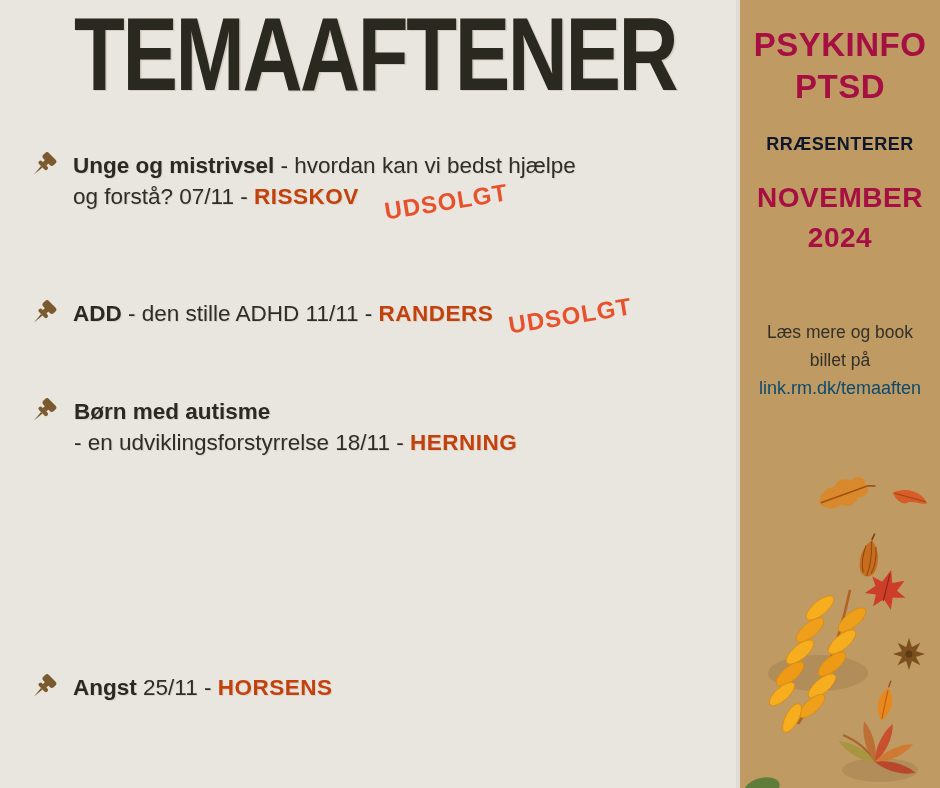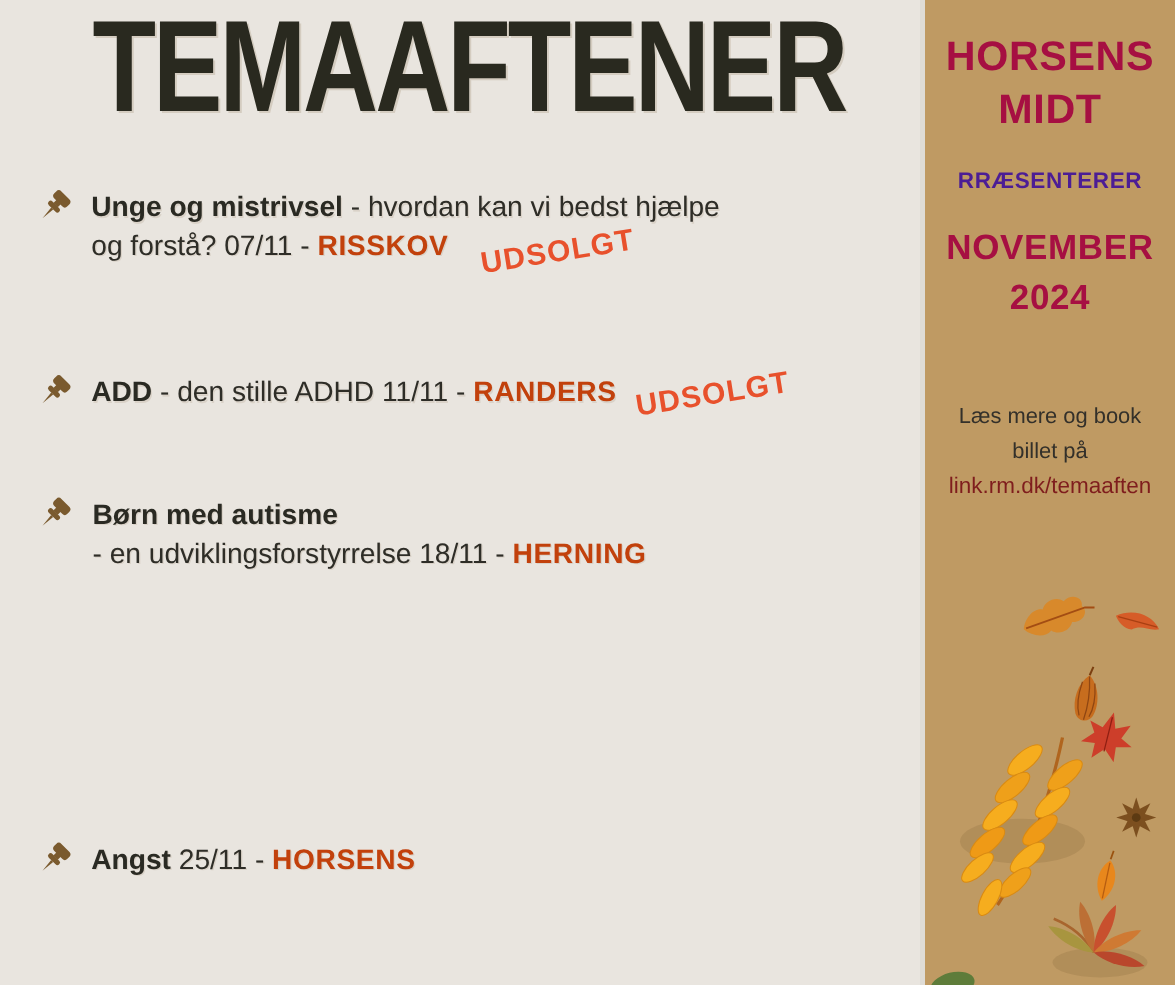--- a/index.html
+++ b/index.html
@@ -32,27 +32,27 @@
   .ev4{top:672px;}
   .ev0 .sticker{left:356px;top:36px;}
   .ev1 .sticker{left:480px;top:2px;}
   .block{display:block;}
 
   
   .sidebar{position:absolute;right:0;top:0;width:200px;height:788px;
       background:#bf9a63;box-shadow:-4px 0 0 rgba(0,0,0,.04);}
   .brand{margin:24px 6px 0;color:#a60f42;font-weight:700;font-size:33px;
       line-height:42px;text-align:center;letter-spacing:.5px;}
-  .presents{margin:26px 4px 0;font-size:18px;font-weight:700;color:#4c1d95;
+  .presents{margin:26px 4px 0;font-size:18px;font-weight:700;color:#0f172a;
       text-align:center;letter-spacing:.5px;}
   .month{margin:23px 6px 0;color:#a60f42;font-weight:700;font-size:28px;
       line-height:40px;text-align:center;letter-spacing:.5px;}
   .cta{margin:60px 10px 0;font-size:17.5px;line-height:28px;color:#33302a;
       text-align:center;}
-  .cta-link{display:block;color:#7f1d1d;font-size:18px;font-weight:400;}
+  .cta-link{display:block;color:#0c4a6e;font-size:18px;font-weight:400;}
 
   .leaves{position:absolute;right:0;bottom:0;width:200px;height:360px;}
 </style>
 </head>
 <body>
 
 <div class="poster">
 
   <div class="main">
     <h1 class="page-title">TEMAAFTENER</h1>
@@ -127,21 +127,21 @@
       </span>
       <p>
         <strong class="ev-title">Angst</strong>
         <span>25/11 -</span>
         <strong class="city">HORSENS</strong>
       </p>
     </div>
   </div>
 
   <div class="sidebar">
-    <div class="brand">HORSENS MIDT</div>
+    <div class="brand">PSYKINFO PTSD</div>
     <div class="presents">RRÆSENTERER</div>
     <div class="month">NOVEMBER 2024</div>
     <div class="cta">
       <span>Læs mere og book billet på</span>
       <span class="cta-link">link.rm.dk/temaaften</span>
     </div>
 
     <svg class="leaves" viewBox="0 0 200 360">
 
       <ellipse cx="78" cy="245" rx="50" ry="18" fill="rgba(60,40,10,.10)"></ellipse>

